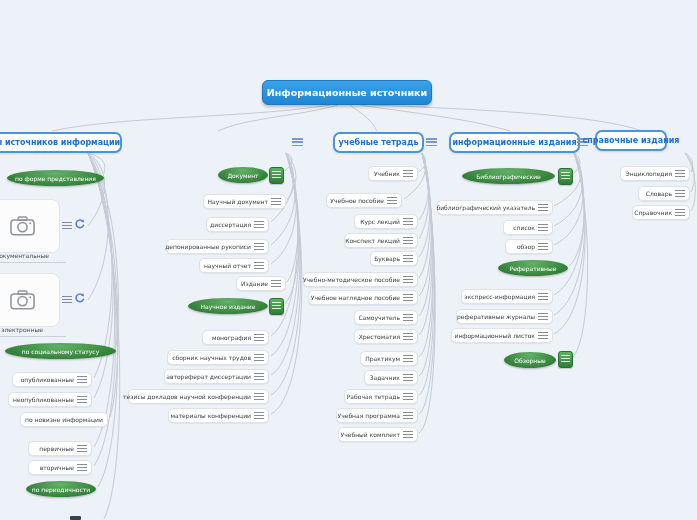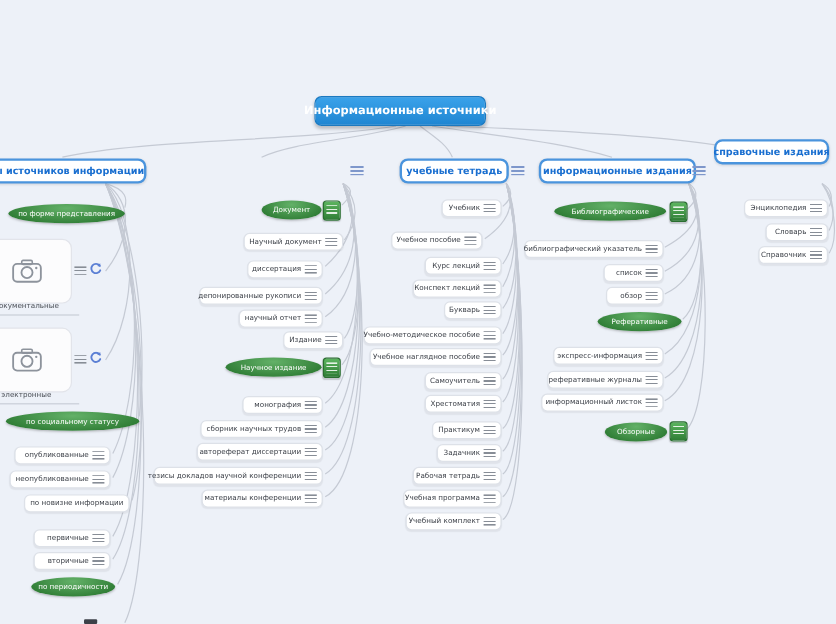--- a/index.html
+++ b/index.html
@@ -134,37 +134,37 @@
     <path d="M574,153 C591,195 588,275 554,295"></path>
     <path d="M574,153 C592,200 589,295 554,315"></path>
     <path d="M574,153 C592,205 590,315 554,334"></path>
     <path d="M574,153 C593,210 592,340 572,358"></path>
 
     <path d="M685,153 C694,158 694,166 691,172"></path>
     <path d="M685,153 C696,165 696,182 691,192"></path>
     <path d="M685,153 C697,170 698,200 691,211"></path>
   </svg>
 
-  <div class="root-node" style="left:262px;top:80px;width:143px">
+  <div class="root-node" style="left:262px;top:80px;width:170px">
     <span>Информационные источники</span>
   </div>
 
   <div class="branch-header" style="left:-24px;top:132px;width:146px">
     <span>виды источников информации</span>
   </div>
   <span class="blue-notes-icon" style="left:292px;top:138px"></span>
   <div class="branch-header" style="left:333px;top:132px;width:91px">
     <span>учебные тетрадь</span>
   </div>
   <span class="blue-notes-icon" style="left:426px;top:138px"></span>
   <div class="branch-header" style="left:449px;top:132px;width:131px">
     <span>информационные издания</span>
   </div>
   <span class="blue-notes-icon" style="left:577px;top:138px"></span>
-  <div class="branch-header" style="left:595px;top:116px;width:96px">
+  <div class="branch-header" style="left:595px;top:130px;width:72px">
     <span>справочные издания</span>
   </div>
 
   <div class="cat" style="left:7px;top:170px;width:97px">
     <span>по форме представления</span>
   </div>
 
   <div class="imgbox" style="left:-16px;top:199px;width:76px;height:54px">
     <svg width="27" height="22" viewBox="0 0 24 20">
       <rect x="1.5" y="4.5" width="21" height="13.5" rx="3" fill="none" stroke="#8d939c" stroke-width="1.4"></rect>

